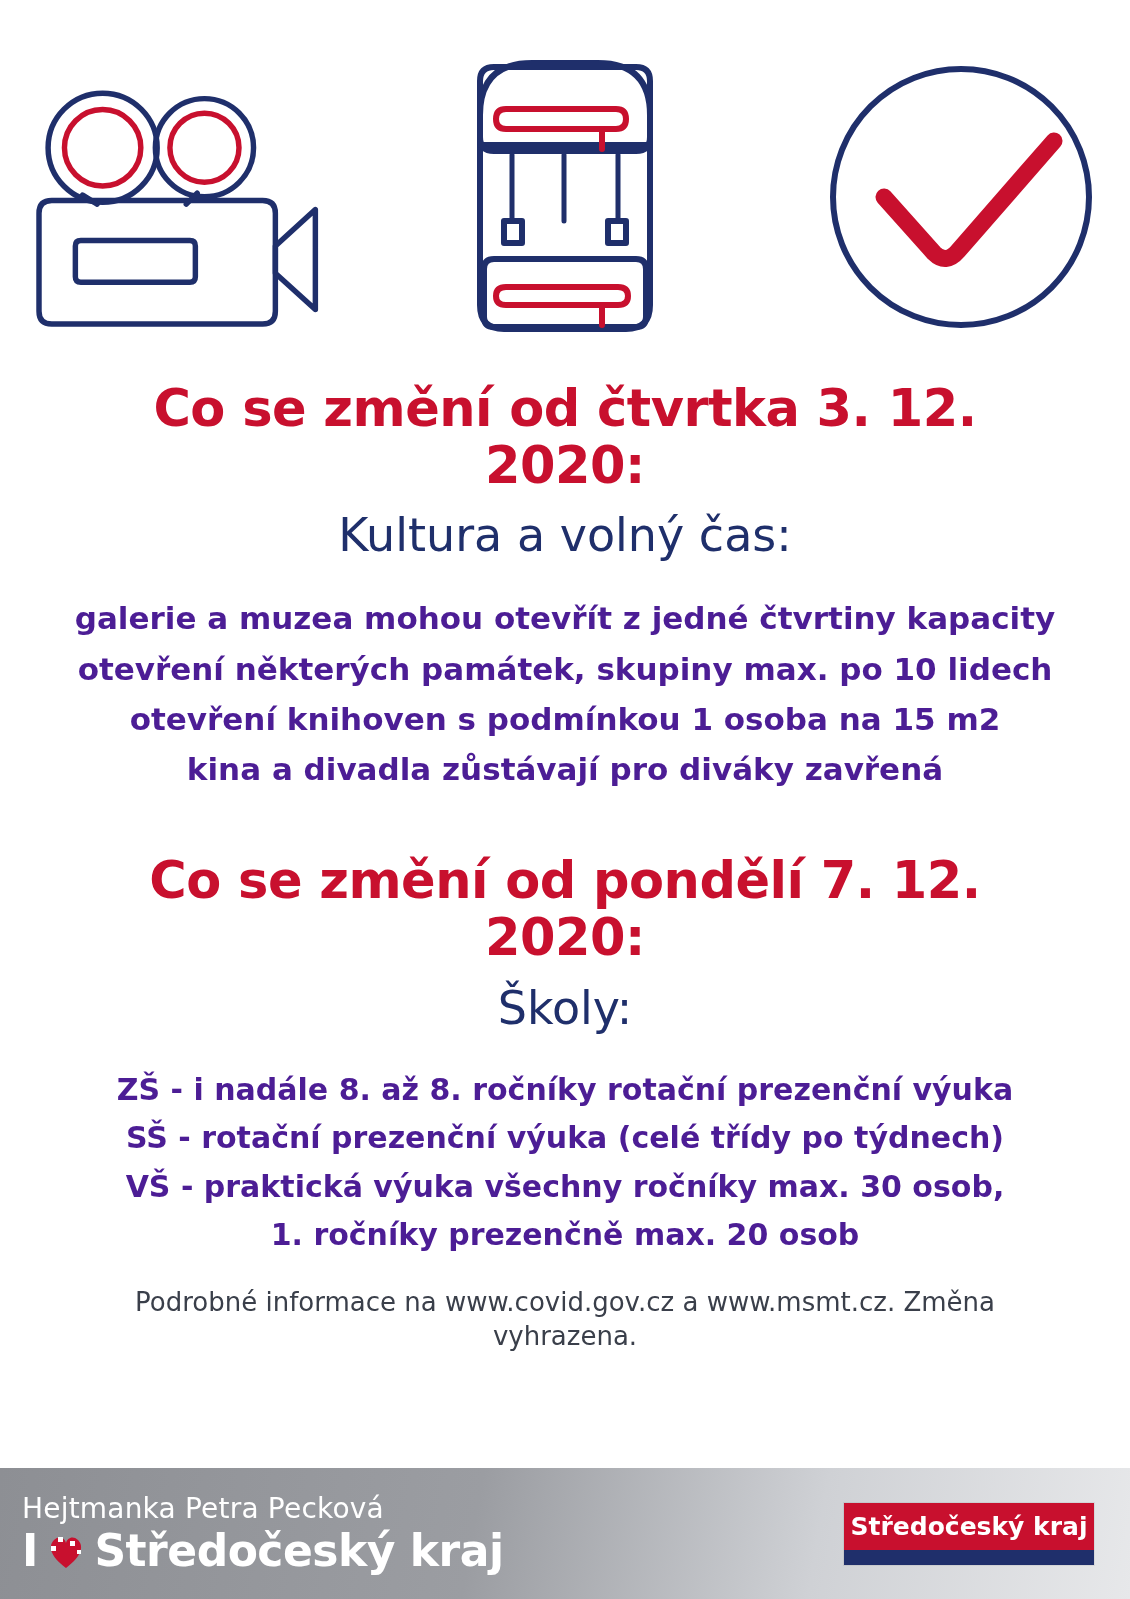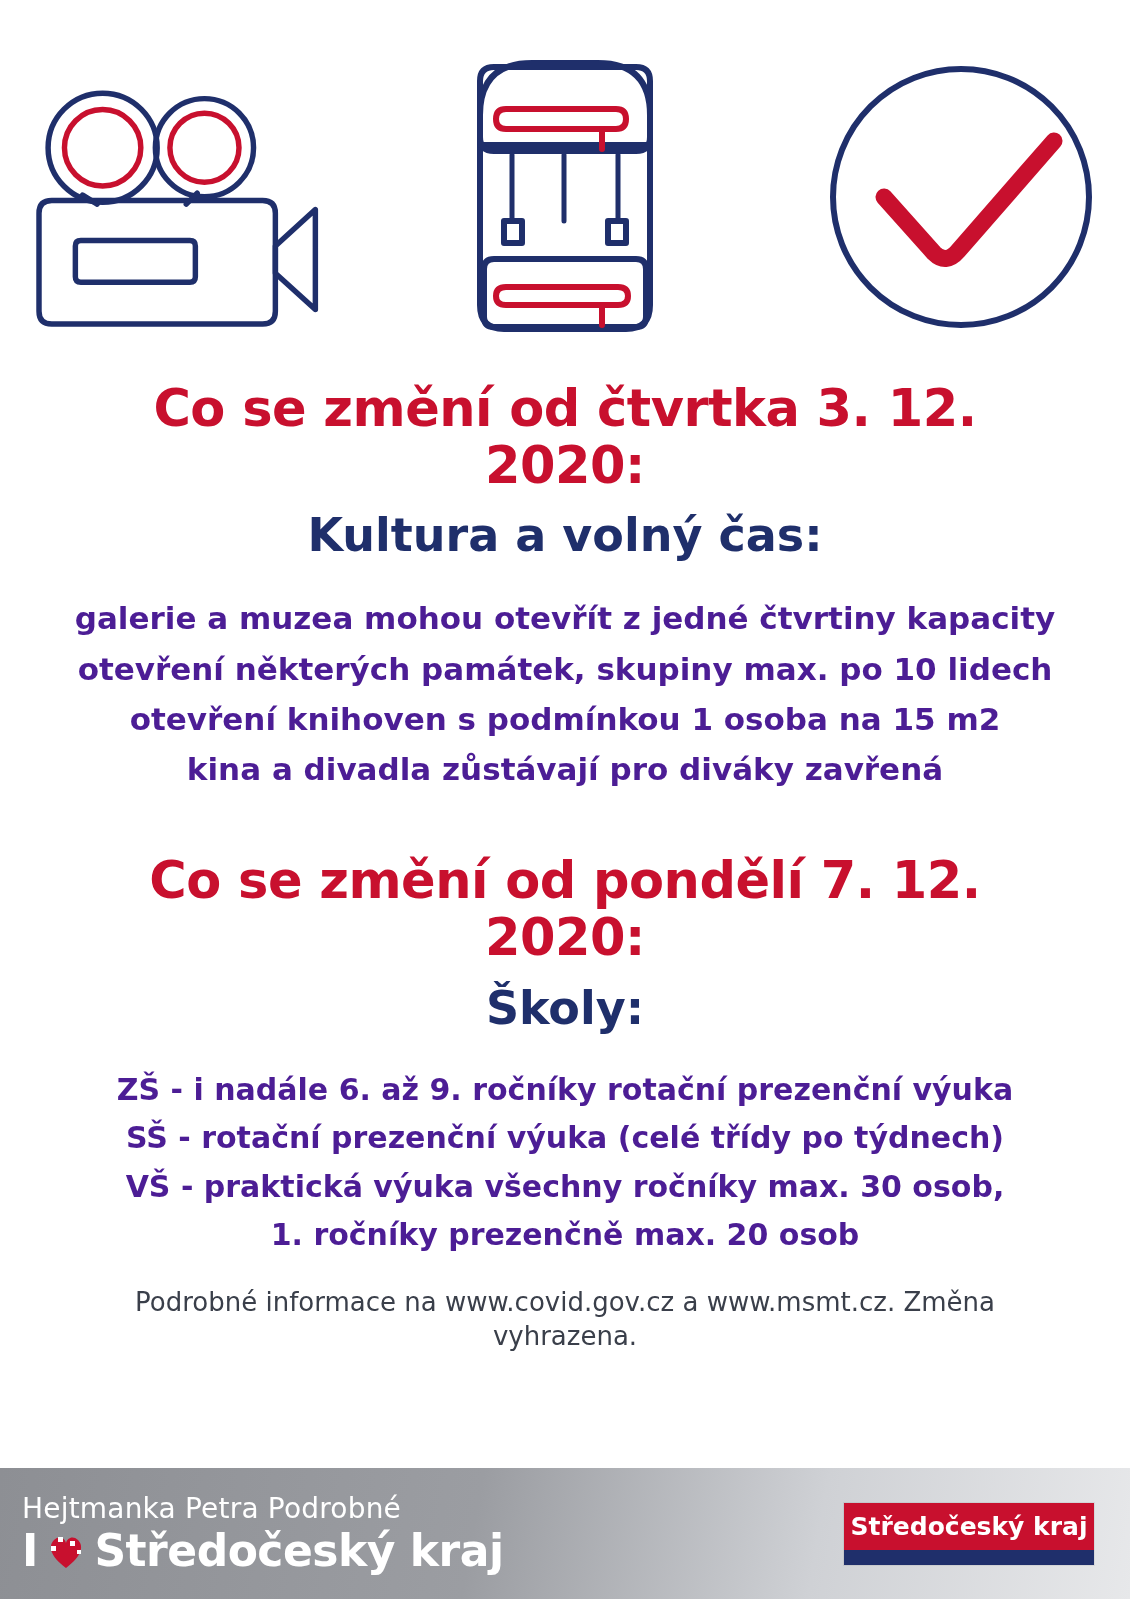--- a/index.html
+++ b/index.html
@@ -51,21 +51,21 @@
     color: #c8102e;
     font-size: 51px;
     font-weight: bold;
     letter-spacing: -0.5px;
     line-height: 1.12;
     margin: 0;
   }
   .h-blue {
     color: #1f2f6b;
     font-size: 46px;
-    font-weight: bold;
+    font-weight: normal;
     line-height: 1.2;
     margin: 14px 0 0 0;
   }
   .section-lines {
     margin-top: 30px;
   }
   .line {
     color: #4c1d95;
     font-size: 31px;
     font-weight: bold;
@@ -223,33 +223,33 @@
       <div class="line">otevření některých památek, skupiny max. po 10 lidech</div>
       <div class="line">otevření knihoven s podmínkou 1 osoba na 15 m2</div>
       <div class="line">kina a divadla zůstávají pro diváky zavřená</div>
     </div>
 
     <div class="block-2">
       <h1 class="h-red">Co se změní od pondělí 7. 12. 2020:</h1>
       <h2 class="h-blue">Školy:</h2>
 
       <div class="section-lines lines-small">
-        <div class="line">ZŠ - i nadále 6. až 9. ročníky rotační prezenční výuka</div>
+        <div class="line">ZŠ - i nadále 8. až 8. ročníky rotační prezenční výuka</div>
         <div class="line">SŠ - rotační prezenční výuka (celé třídy po týdnech)</div>
         <div class="line">VŠ - praktická výuka všechny ročníky max. 30 osob,</div>
         <div class="line">1. ročníky prezenčně max. 20 osob</div>
       </div>
     </div>
 
     <div class="footnote">Podrobné informace na www.covid.gov.cz a www.msmt.cz. Změna vyhrazena.</div>
   </div>
 
   <div class="bottom-bar">
     <div class="bar-left">
-      <div class="hejtmanka">Hejtmanka Petra Podrobné</div>
+      <div class="hejtmanka">Hejtmanka Petra Pecková</div>
       <div class="logo-line">
         <span class="logo-i">I</span>
         <span class="heart">
           <svg width="40" height="38" viewBox="0 0 40 38">
             <path d="M20 36 C4 24 2 14 8 8 C13 3 19 6 20 11 C21 6 27 3 32 8 C38 14 36 24 20 36 Z" fill="#c8102e"></path>
             <rect x="12" y="5" width="5" height="5" fill="#ffffff"></rect>
             <rect x="24" y="9" width="5" height="5" fill="#ffffff"></rect>
             <rect x="5" y="14" width="5" height="5" fill="#ffffff"></rect>
             <rect x="31" y="18" width="4" height="4" fill="#ffffff"></rect>
           </svg>

